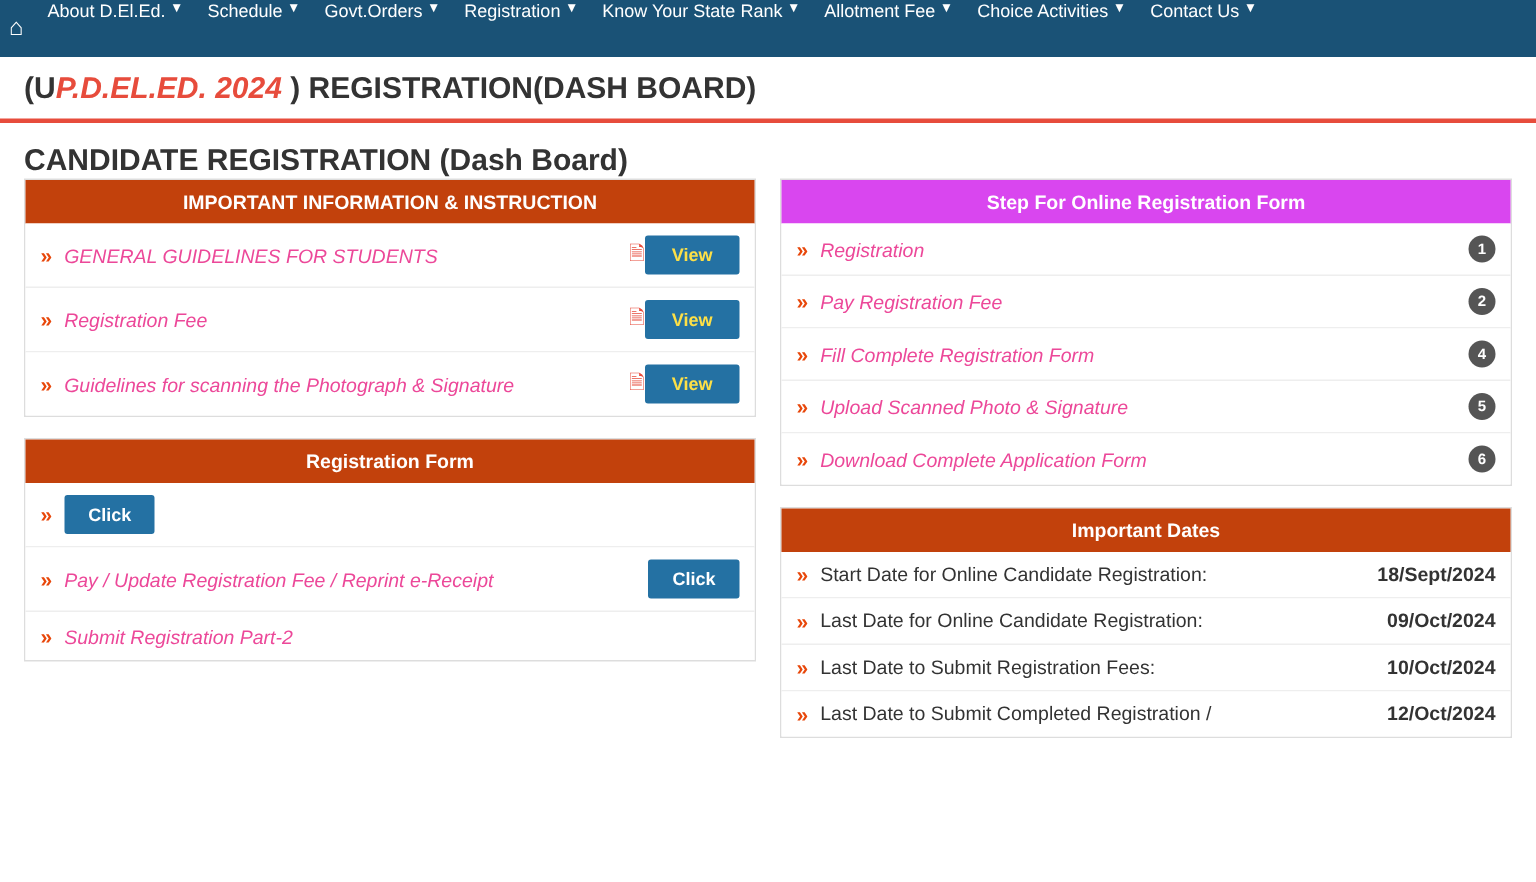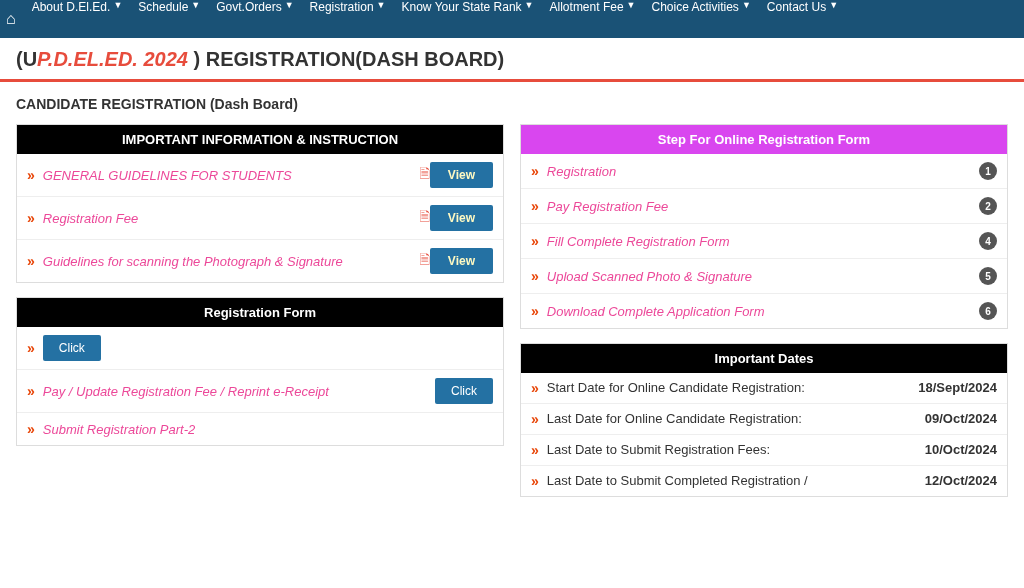--- a/index.html
+++ b/index.html
@@ -44,38 +44,37 @@
       font-weight: bold;
     }
     .page-title-bar h1 span.paren { color: #333; }
     .page-title-bar h1 span.highlight { color: #e74c3c; font-style: italic; }
 
     
     .main-content {
       padding: 14px 16px;
     }
     .section-heading {
-      font-size: 14px;
+      font-size: 20px;
       font-weight: bold;
       color: #333;
-      margin-bottom: 12px;
     }
 
     
     .two-col {
       display: flex;
       gap: 16px;
     }
     .col-left { flex: 1; }
     .col-right { flex: 1; }
 
     
     .panel { margin-bottom: 14px; border: 1px solid #ddd; }
     .panel-header {
-      background: #000000;
+      background: #c2410c;
       color: #fff;
       font-weight: bold;
       font-size: 13px;
       text-align: center;
       padding: 7px 10px;
     }
     .panel-header.blue-header {
       background: #d946ef;
     }
 
@@ -93,35 +92,35 @@
       font-size: 14px;
       margin-right: 8px;
       font-weight: bold;
     }
     .row-text { flex: 1; color: #ec4899; font-size: 13px; font-style: italic; }
     .row-icon { color: #e74c3c; margin-left: 6px; font-size: 13px; }
 
     
     .btn-view {
       background: #2471a3;
-      color: #fef9c3;
+      color: #fde047;
       border: none;
       padding: 6px 18px;
       font-size: 12px;
       font-weight: bold;
       cursor: pointer;
       border-radius: 2px;
     }
     .btn-click {
       background: #2471a3;
       color: #fff;
       border: none;
       padding: 6px 16px;
       font-size: 12px;
-      font-weight: normal;
+      font-weight: bold;
       cursor: pointer;
       border-radius: 2px;
     }
 
     
     .steps-row {
       display: flex;
       align-items: center;
       border-bottom: 1px solid #eee;
       padding: 8px 10px;

